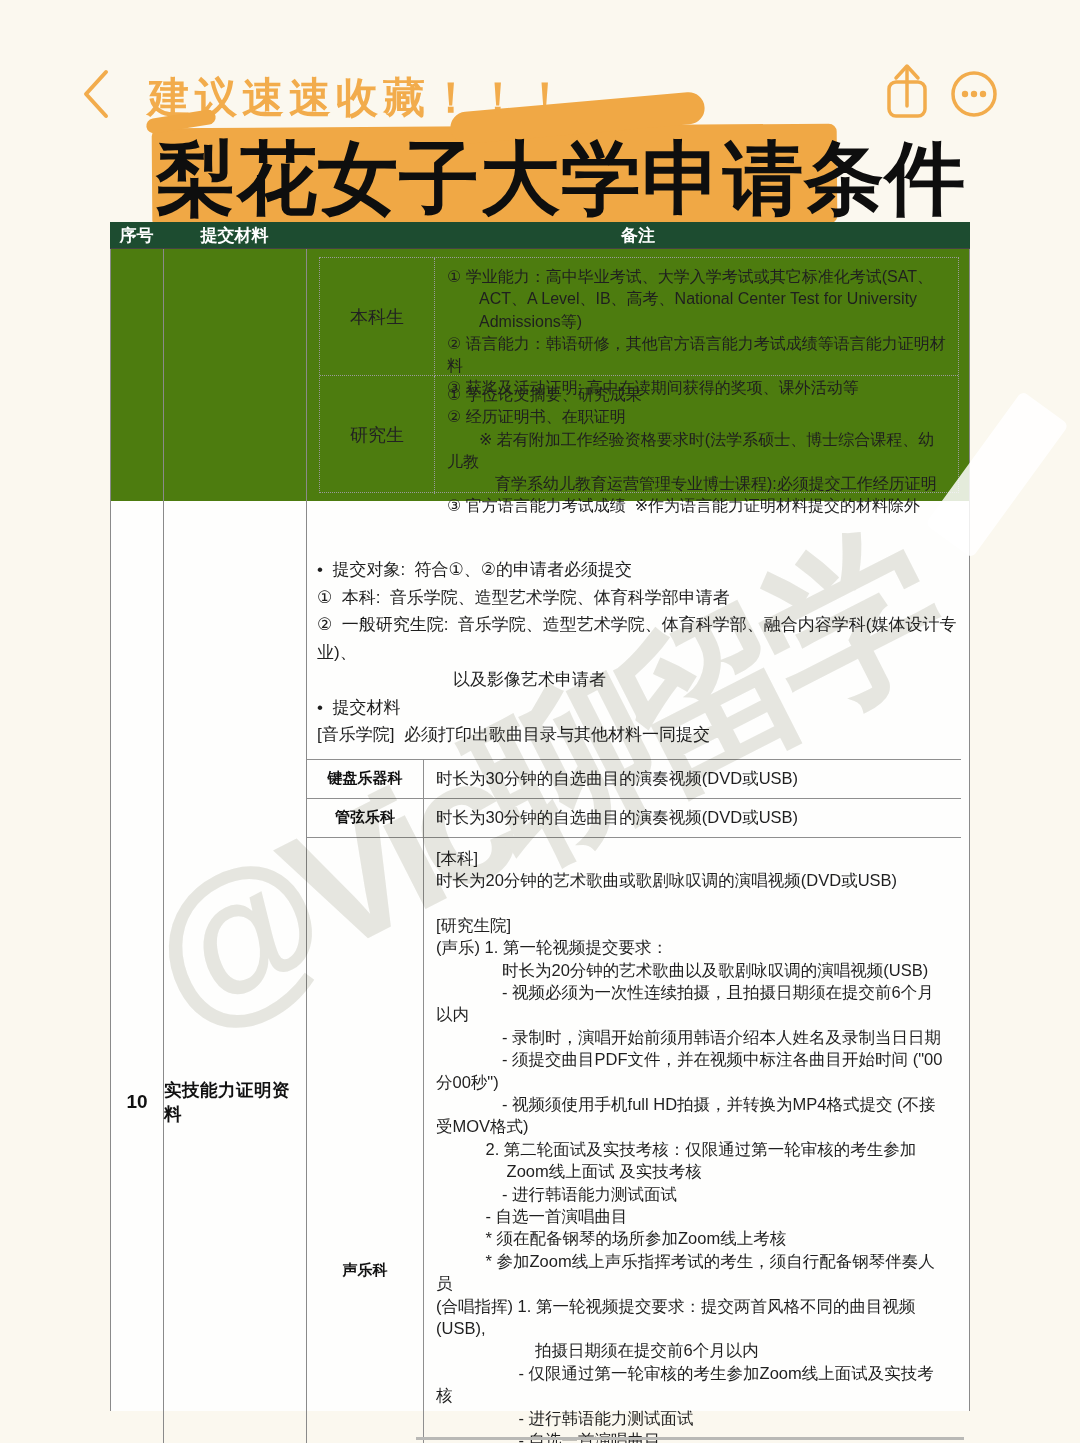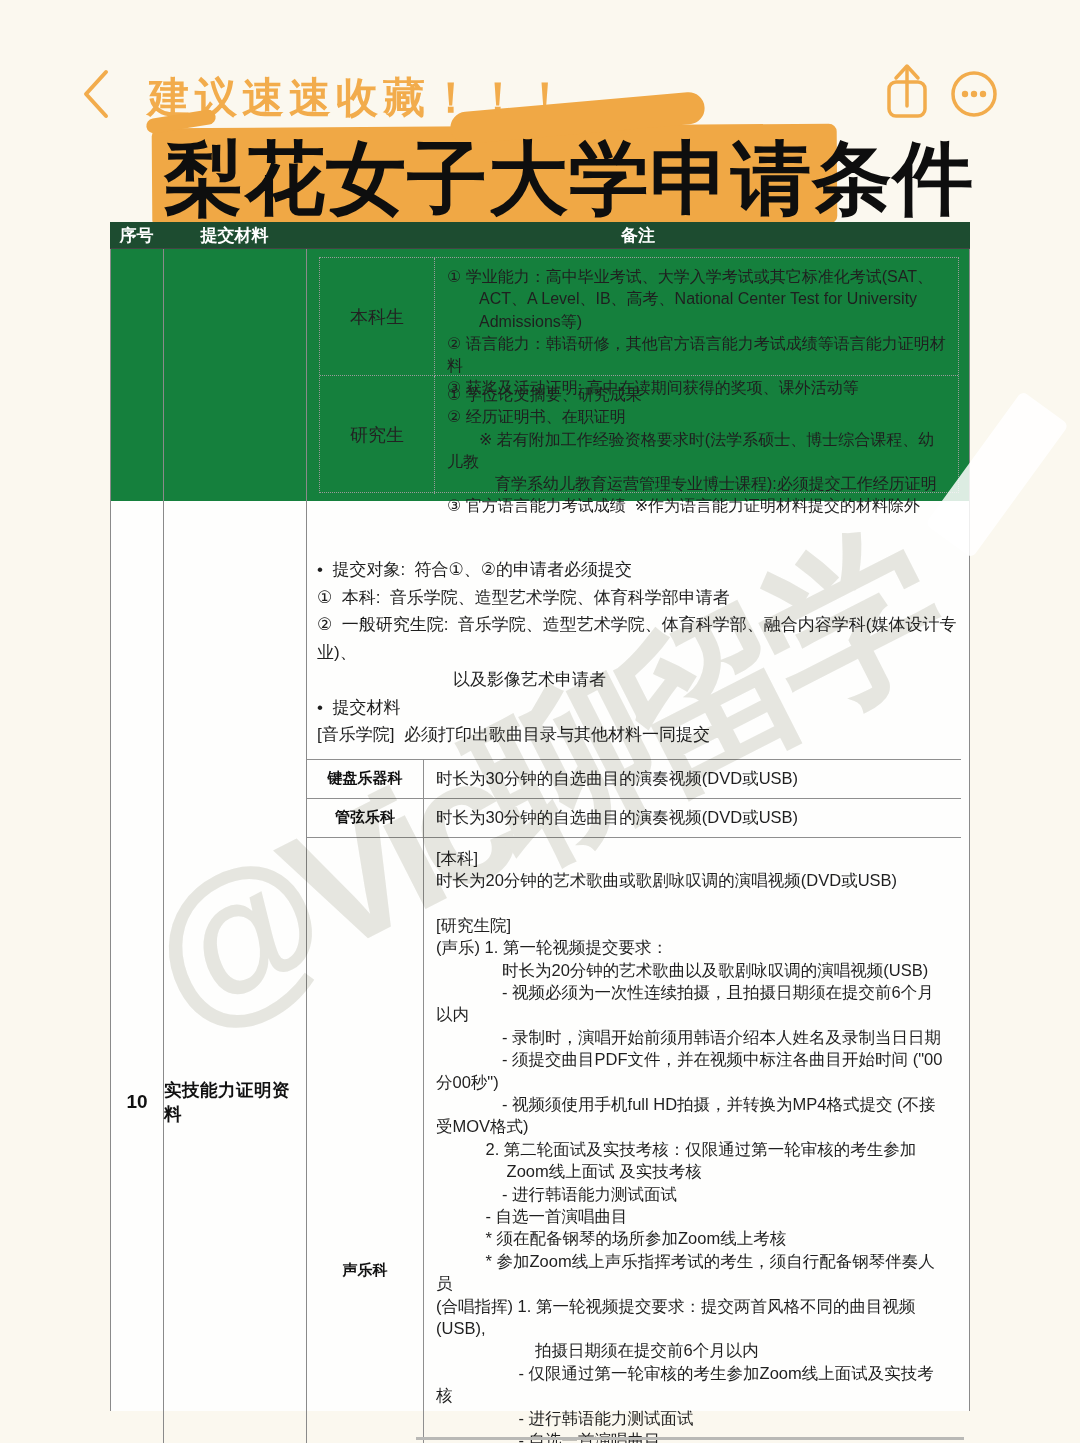--- a/index.html
+++ b/index.html
@@ -32,25 +32,24 @@
     background:#F0A845; border-radius:16px; transform:rotate(-5deg);
   }
   .marker-left {
     position:absolute; left:-4px; top:2px; width:70px; height:15px;
     background:#F0A845; border-radius:8px; transform:rotate(-9deg);
   }
   .title-text {
     position:relative; z-index:2; padding:14px 0 0 6px;
     font-size:80px; font-weight:900; color:#0e0e0e; letter-spacing:1px;
     white-space:nowrap;
-    margin-left:8px;
-  }
-
-  
-  .table { position:absolute; left:110px; top:222px; width:860px; background:#15803d; }
+  }
+
+  
+  .table { position:absolute; left:110px; top:222px; width:860px; background:#4d7c0f; }
   .thead {
     display:grid; grid-template-columns:53px 143px 1fr; height:27px;
     background:#1D4C30; color:#fff; font-size:17px; font-weight:600;
     align-items:center; text-align:center;
     border-bottom:1px solid #444;
   }
   .rowA {
     display:grid; grid-template-columns:53px 143px 1fr;
     border-left:1.5px solid #8a8a8a; border-right:1.5px solid #8a8a8a;
     height:252px;

